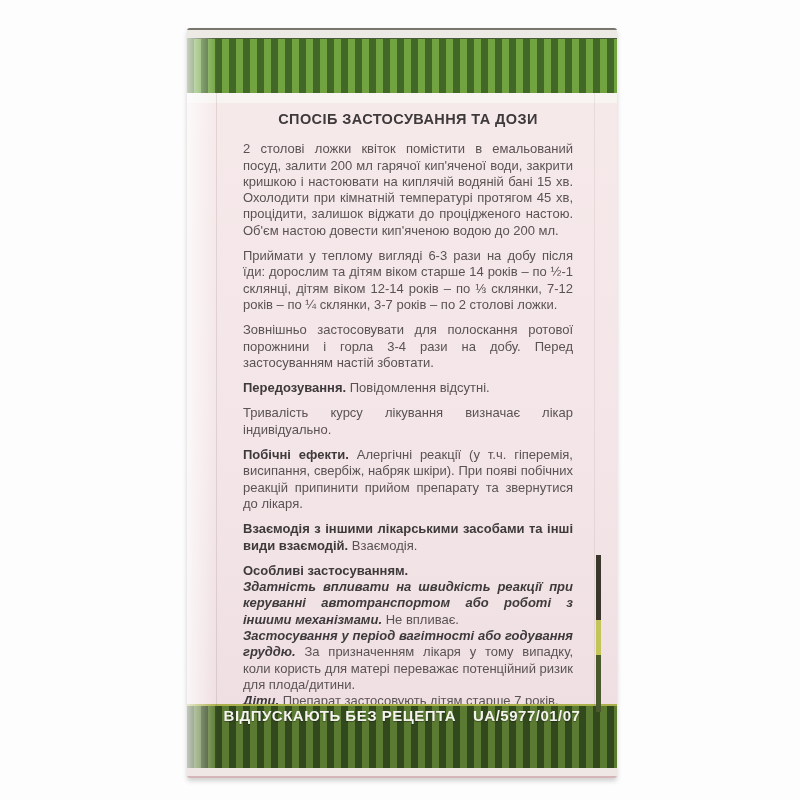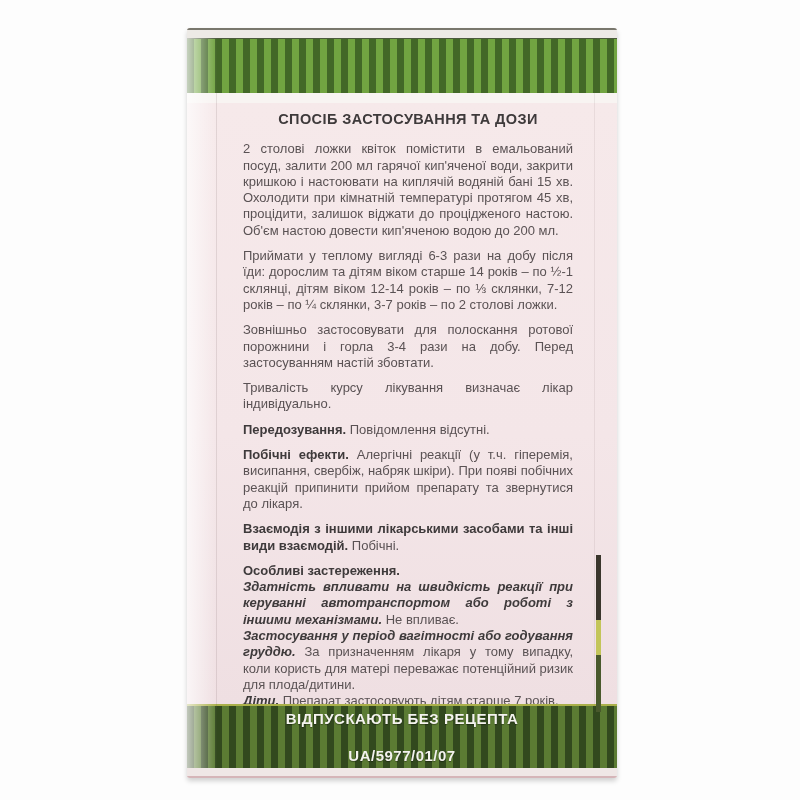--- a/index.html
+++ b/index.html
@@ -34,22 +34,22 @@
       var(--stripe-light-top, #71a441) 7px 14px);
   }
   .band-top { height: 54px; }
   .band-bottom {
     height: 62px;
     background: repeating-linear-gradient(
       90deg,
       var(--stripe-dark-bottom, #32491e) 0 7px,
       var(--stripe-light-bottom, #5b7b33) 7px 14px);
     border-top: 2px solid var(--accent-line, #aab04a);
-    display: flex; flex-direction: column;
-    align-items: center; justify-content: center;
+    display: flex; flex-direction: row;
+    justify-content: center;
     gap: 17px;
   }
   .white-gap { height: 10px; flex: none; background: #f8f4f2; }
   .label {
     flex: 1 1 auto;
     overflow: hidden;
     background: linear-gradient(180deg, #f6e9ea 0%, var(--label-background, #f4e6e8) 55%, #efdfe2 100%);
     color: var(--text-color, #5a5254);
     font-size: 13px;
     line-height: 16.3px;
@@ -113,40 +113,40 @@
     <div class="top-face"></div>
     <div class="band band-top"></div>
     <div class="white-gap"></div>
 
     <div class="label">
       <h1 class="title">СПОСІБ ЗАСТОСУВАННЯ ТА ДОЗИ</h1>
 
       <p>2 столові ложки квіток помістити в емальований посуд, залити 200 мл гарячої кип'яченої води, закрити кришкою і настоювати на киплячій водяній бані 15 хв. Охолодити при кімнатній температурі протягом 45 хв, процідити, залишок віджати до процідженого настою. Об'єм настою довести кип'яченою водою до 200 мл.</p>
       <p>Приймати у теплому вигляді 6-3 рази на добу після їди: дорослим та дітям віком старше 14 років – по ½-1 склянці, дітям віком 12-14 років – по ⅓ склянки, 7-12 років – по ¼ склянки, 3-7 років – по 2 столові ложки.</p>
       <p>Зовнішньо застосовувати для полоскання ротової порожнини і горла 3-4 рази на добу. Перед застосуванням настій збовтати.</p>
-      <p>Тривалість курсу лікування визначає лікар індивідуально.</p>
-
       <p>
         <b>Передозування.</b>
         <span>Повідомлення відсутні.</span>
       </p>
+
+      <p>Тривалість курсу лікування визначає лікар індивідуально.</p>
 
       <p>
         <b>Побічні ефекти.</b>
         <span>Алергічні реакції (у т.ч. гіперемія, висипання, свербіж, набряк шкіри). При появі побічних реакцій припинити прийом препарату та звернутися до лікаря.</span>
       </p>
 
       <p>
         <b>Взаємодія з іншими лікарськими засобами та інші види взаємодій.</b>
-        <span>Побічні.</span>
+        <span>Взаємодія.</span>
       </p>
 
       <div class="warnings">
         <p>
-          <b>Особливі застереження.</b>
+          <b>Особливі застосуванням.</b>
         </p>
         <p>
           <b class="bi">Здатність впливати на швидкість реакції при керуванні автотранспортом або роботі з іншими механізмами.</b>
           <span>Не впливає.</span>
         </p>
         <p>
           <b class="bi">Застосування у період вагітності або годування груддю.</b>
           <span>За призначенням лікаря у тому випадку, коли користь для матері переважає потенційний ризик для плода/дитини.</span>
         </p>
         <p>

